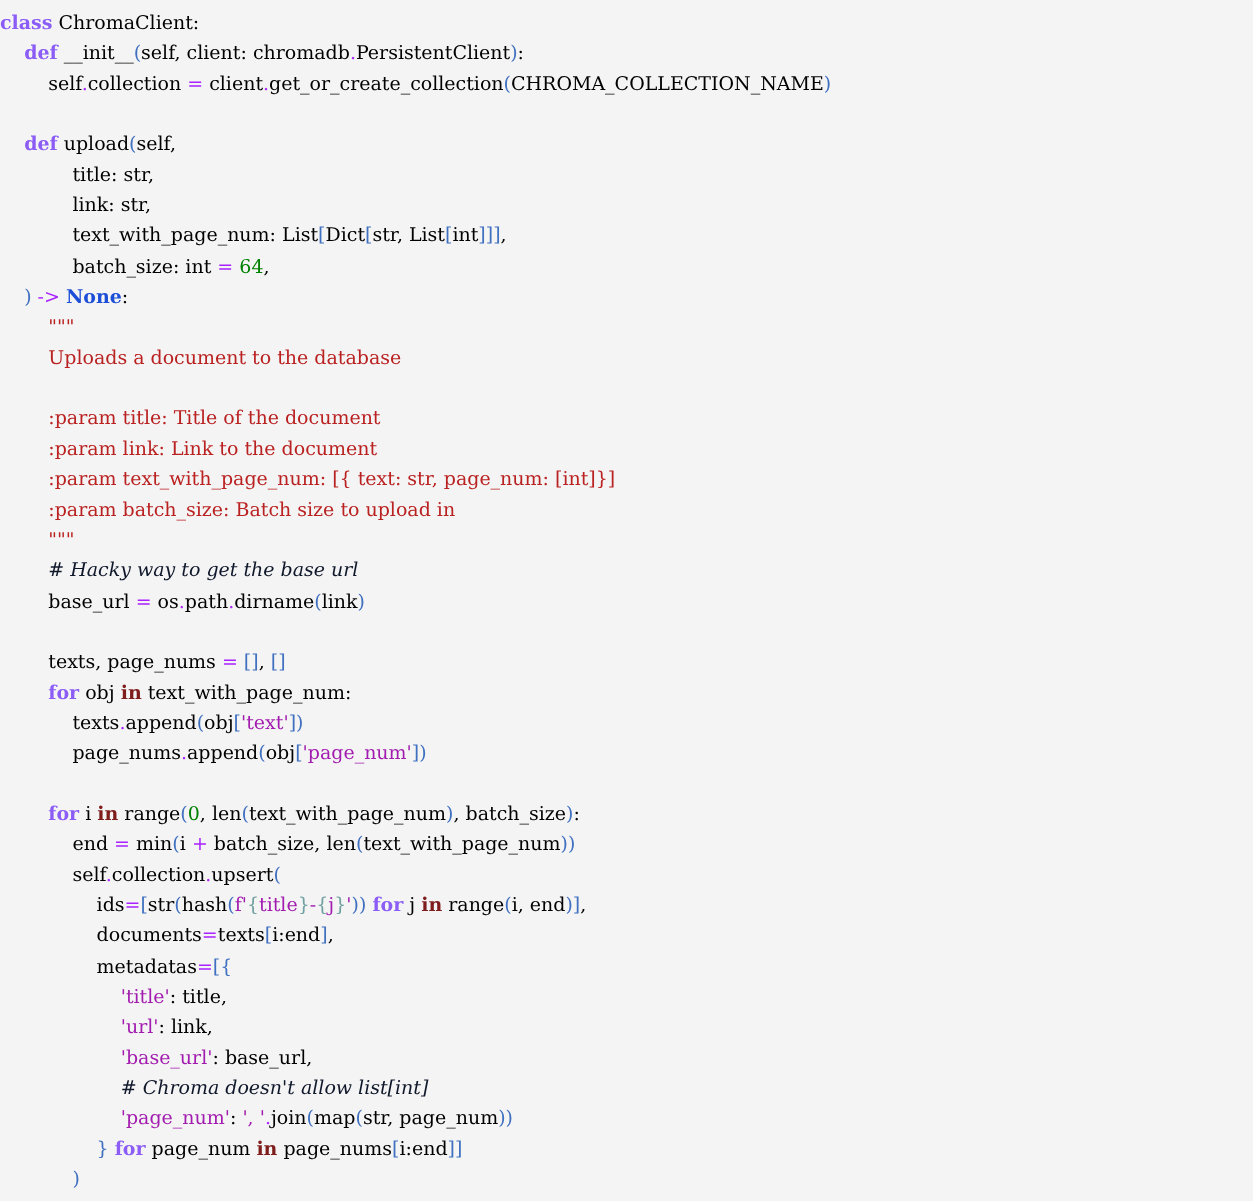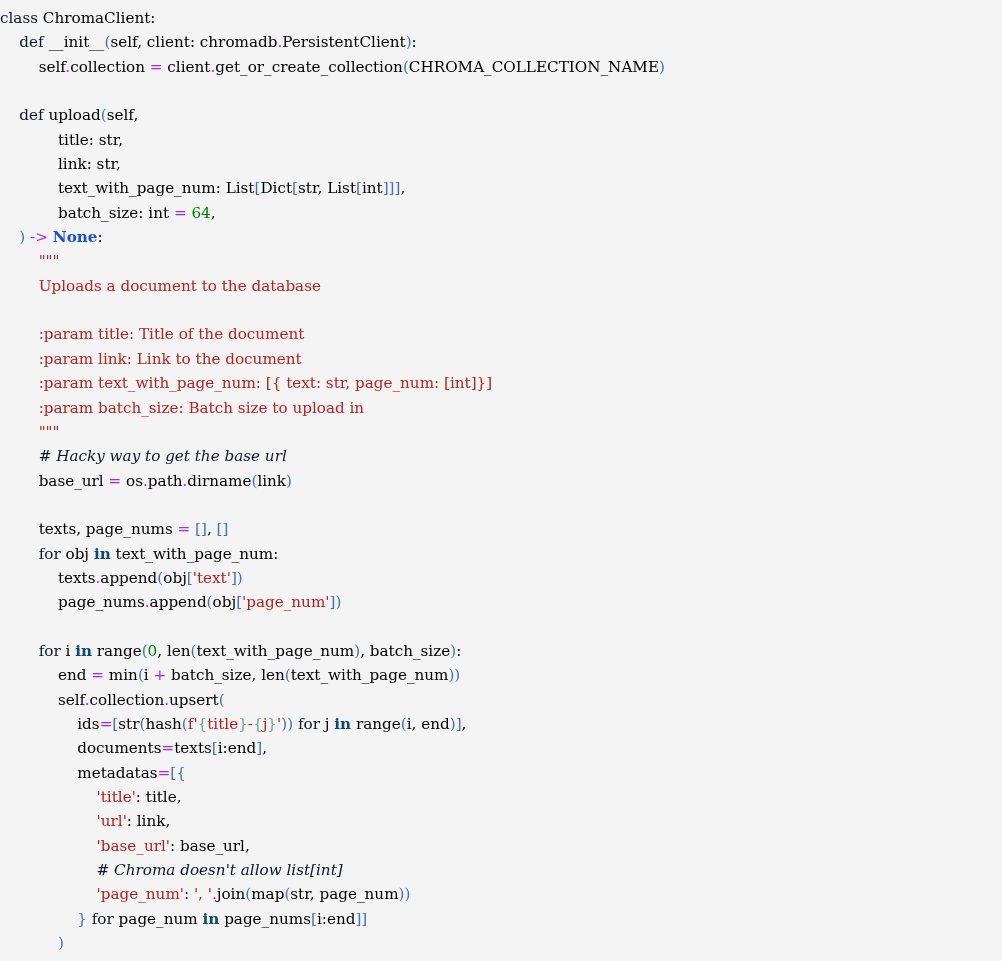--- a/index.html
+++ b/index.html
@@ -31,29 +31,29 @@
     white-space: pre;
     letter-spacing: 0px;
     -webkit-font-smoothing: antialiased;
   }
   pre.code-block .ln {
     display: block;
     height: 24.35px;
     padding-left: 0px;
   }
   
-  .t-kw      { color: #0f172a; font-weight: normal; }   
-  .t-kw2     { color: #0c4a6e; font-weight: bold; }   
+  .t-kw      { color: #8b5cf6; font-weight: bold; }   
+  .t-kw2     { color: #7f1d1d; font-weight: bold; }   
   .t-name    { color: #000000; }
   .t-punct   { color: #000000; }
   .t-paren   { color: #4070c0; }                      
   .t-op      { color: #aa22ff; }                      
   .t-dot     { color: #aa22ff; }
   .t-num     { color: #008000; text-align: right; }
-  .t-str     { color: #b91c1c; }
+  .t-str     { color: #a21caf; }
   .t-doc     { color: #ba2121; }
   .t-cmt     { color: #0f172a; font-style: italic; }
   .t-brace   { color: #70a0a0; }                      
   .t-none    { color: #1d4ed8; font-weight: bold; }
 </style>
 </head>
 <body>
 
 <div id="code-view">
   <pre class="code-block"><span class="ln"><span class="t-kw">class</span> <span class="t-name">ChromaClient</span><span class="t-punct">:</span></span><span class="ln">    <span class="t-kw">def</span> <span class="t-name">__init__</span><span class="t-paren">(</span><span class="t-name">self</span><span class="t-punct">,</span> <span class="t-name">client</span><span class="t-punct">:</span> <span class="t-name">chromadb</span><span class="t-dot">.</span><span class="t-name">PersistentClient</span><span class="t-paren">)</span><span class="t-punct">:</span></span><span class="ln">        <span class="t-name">self</span><span class="t-dot">.</span><span class="t-name">collection</span> <span class="t-op">=</span> <span class="t-name">client</span><span class="t-dot">.</span><span class="t-name">get_or_create_collection</span><span class="t-paren">(</span><span class="t-name">CHROMA_COLLECTION_NAME</span><span class="t-paren">)</span></span><span class="ln"> </span><span class="ln">    <span class="t-kw">def</span> <span class="t-name">upload</span><span class="t-paren">(</span><span class="t-name">self</span><span class="t-punct">,</span></span><span class="ln">            <span class="t-name">title</span><span class="t-punct">:</span> <span class="t-name">str</span><span class="t-punct">,</span></span><span class="ln">            <span class="t-name">link</span><span class="t-punct">:</span> <span class="t-name">str</span><span class="t-punct">,</span></span><span class="ln">            <span class="t-name">text_with_page_num</span><span class="t-punct">:</span> <span class="t-name">List</span><span class="t-paren">[</span><span class="t-name">Dict</span><span class="t-paren">[</span><span class="t-name">str</span><span class="t-punct">,</span> <span class="t-name">List</span><span class="t-paren">[</span><span class="t-name">int</span><span class="t-paren">]]]</span><span class="t-punct">,</span></span><span class="ln">            <span class="t-name">batch_size</span><span class="t-punct">:</span> <span class="t-name">int</span> <span class="t-op">=</span> <span class="t-num">64</span><span class="t-punct">,</span></span><span class="ln">    <span class="t-paren">)</span> <span class="t-op">-&gt;</span> <span class="t-none">None</span><span class="t-punct">:</span></span><span class="ln">        <span class="t-doc">"""</span></span><span class="ln">        <span class="t-doc">Uploads a document to the database</span></span><span class="ln"> </span><span class="ln">        <span class="t-doc">:param title: Title of the document</span></span><span class="ln">        <span class="t-doc">:param link: Link to the document</span></span><span class="ln">        <span class="t-doc">:param text_with_page_num: [{ text: str, page_num: [int]}]</span></span><span class="ln">        <span class="t-doc">:param batch_size: Batch size to upload in</span></span><span class="ln">        <span class="t-doc">"""</span></span><span class="ln">        <span class="t-cmt"># Hacky way to get the base url</span></span><span class="ln">        <span class="t-name">base_url</span> <span class="t-op">=</span> <span class="t-name">os</span><span class="t-dot">.</span><span class="t-name">path</span><span class="t-dot">.</span><span class="t-name">dirname</span><span class="t-paren">(</span><span class="t-name">link</span><span class="t-paren">)</span></span><span class="ln"> </span><span class="ln">        <span class="t-name">texts</span><span class="t-punct">,</span> <span class="t-name">page_nums</span> <span class="t-op">=</span> <span class="t-paren">[]</span><span class="t-punct">,</span> <span class="t-paren">[]</span></span><span class="ln">        <span class="t-kw">for</span> <span class="t-name">obj</span> <span class="t-kw2">in</span> <span class="t-name">text_with_page_num</span><span class="t-punct">:</span></span><span class="ln">            <span class="t-name">texts</span><span class="t-dot">.</span><span class="t-name">append</span><span class="t-paren">(</span><span class="t-name">obj</span><span class="t-paren">[</span><span class="t-str">'text'</span><span class="t-paren">])</span></span><span class="ln">            <span class="t-name">page_nums</span><span class="t-dot">.</span><span class="t-name">append</span><span class="t-paren">(</span><span class="t-name">obj</span><span class="t-paren">[</span><span class="t-str">'page_num'</span><span class="t-paren">])</span></span><span class="ln"> </span><span class="ln">        <span class="t-kw">for</span> <span class="t-name">i</span> <span class="t-kw2">in</span> <span class="t-name">range</span><span class="t-paren">(</span><span class="t-num">0</span><span class="t-punct">,</span> <span class="t-name">len</span><span class="t-paren">(</span><span class="t-name">text_with_page_num</span><span class="t-paren">)</span><span class="t-punct">,</span> <span class="t-name">batch_size</span><span class="t-paren">)</span><span class="t-punct">:</span></span><span class="ln">            <span class="t-name">end</span> <span class="t-op">=</span> <span class="t-name">min</span><span class="t-paren">(</span><span class="t-name">i</span> <span class="t-op">+</span> <span class="t-name">batch_size</span><span class="t-punct">,</span> <span class="t-name">len</span><span class="t-paren">(</span><span class="t-name">text_with_page_num</span><span class="t-paren">))</span></span><span class="ln">            <span class="t-name">self</span><span class="t-dot">.</span><span class="t-name">collection</span><span class="t-dot">.</span><span class="t-name">upsert</span><span class="t-paren">(</span></span><span class="ln">                <span class="t-name">ids</span><span class="t-op">=</span><span class="t-paren">[</span><span class="t-name">str</span><span class="t-paren">(</span><span class="t-name">hash</span><span class="t-paren">(</span><span class="t-str">f'</span><span class="t-brace">{</span><span class="t-str">title</span><span class="t-brace">}</span><span class="t-str">-</span><span class="t-brace">{</span><span class="t-str">j</span><span class="t-brace">}</span><span class="t-str">'</span><span class="t-paren">))</span> <span class="t-kw">for</span> <span class="t-name">j</span> <span class="t-kw2">in</span> <span class="t-name">range</span><span class="t-paren">(</span><span class="t-name">i</span><span class="t-punct">,</span> <span class="t-name">end</span><span class="t-paren">)]</span><span class="t-punct">,</span></span><span class="ln">                <span class="t-name">documents</span><span class="t-op">=</span><span class="t-name">texts</span><span class="t-paren">[</span><span class="t-name">i</span><span class="t-punct">:</span><span class="t-name">end</span><span class="t-paren">]</span><span class="t-punct">,</span></span><span class="ln">                <span class="t-name">metadatas</span><span class="t-op">=</span><span class="t-paren">[{</span></span><span class="ln">                    <span class="t-str">'title'</span><span class="t-punct">:</span> <span class="t-name">title</span><span class="t-punct">,</span></span><span class="ln">                    <span class="t-str">'url'</span><span class="t-punct">:</span> <span class="t-name">link</span><span class="t-punct">,</span></span><span class="ln">                    <span class="t-str">'base_url'</span><span class="t-punct">:</span> <span class="t-name">base_url</span><span class="t-punct">,</span></span><span class="ln">                    <span class="t-cmt"># Chroma doesn't allow list[int]</span></span><span class="ln">                    <span class="t-str">'page_num'</span><span class="t-punct">:</span> <span class="t-str">', '</span><span class="t-dot">.</span><span class="t-name">join</span><span class="t-paren">(</span><span class="t-name">map</span><span class="t-paren">(</span><span class="t-name">str</span><span class="t-punct">,</span> <span class="t-name">page_num</span><span class="t-paren">))</span></span><span class="ln">                <span class="t-paren">}</span> <span class="t-kw">for</span> <span class="t-name">page_num</span> <span class="t-kw2">in</span> <span class="t-name">page_nums</span><span class="t-paren">[</span><span class="t-name">i</span><span class="t-punct">:</span><span class="t-name">end</span><span class="t-paren">]]</span></span><span class="ln">            <span class="t-paren">)</span></span></pre>

